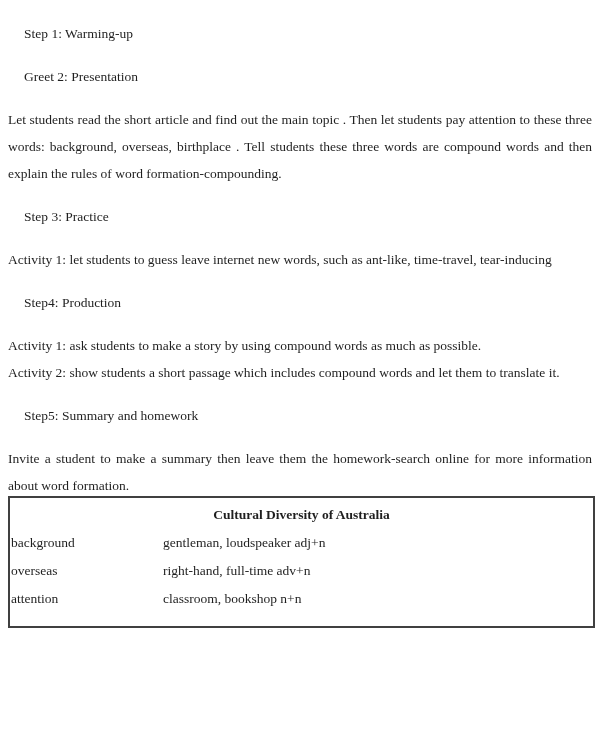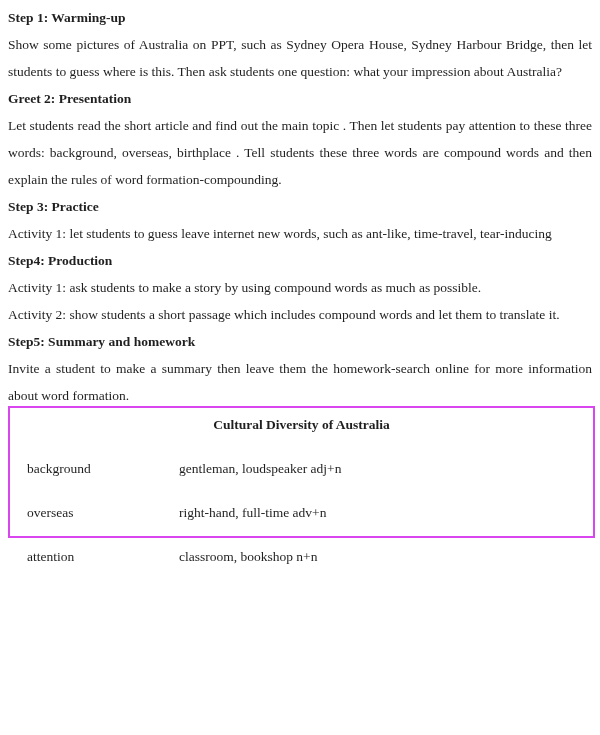--- a/index.html
+++ b/index.html
@@ -15,66 +15,65 @@
     font-family: "Liberation Serif", "DejaVu Serif", serif;
     font-size: 13.5px;
     line-height: 27px;
     color: #1f1f1f;
     overflow: hidden;
   }
   .doc {
     width: 584px;
   }
   .h {
-    margin: 0;
-    font-weight: bold;
+    margin: 16px;
+    font-weight: normal;
     text-align: left;
   }
   .p {
     margin: 0;
     text-align: justify;
     text-justify: inter-word;
   }
   .blackboard-box {
     margin-top: -3px;
     width: 583px;
     height: 128px;
     box-sizing: content-box;
-    border: 2px solid #d946ef;
+    border: 2px solid #404040;
     background: #ffffff;
   }
   .bb-title {
     margin: 0;
     padding-top: 3px;
     text-align: center;
     font-weight: bold;
     line-height: 28px;
   }
   .bb-row {
-    margin: 16px;
+    margin: 0;
     line-height: 28px;
     white-space: nowrap;
   }
   .bb-word {
     display: inline-block;
     width: 152px;
     padding-left: 1px;
     vertical-align: top;
   }
   .bb-examples {
     display: inline-block;
     vertical-align: top;
   }
 </style>
 </head>
 <body>
 
 <div class="doc">
   <p class="h">Step 1: Warming-up</p>
-  <p class="p">Show some pictures of Australia on PPT, such as Sydney Opera House, Sydney Harbour Bridge, then let students to guess where is this. Then ask students one question: what your impression about Australia?</p>
   <p class="h">Greet 2: Presentation</p>
   <p class="p">Let students read the short article and find out the main topic . Then let students pay attention to these three words: background, overseas, birthplace . Tell students these three words are compound words and then explain the rules of word formation-compounding.</p>
   <p class="h">Step 3: Practice</p>
   <p class="p">Activity 1: let students to guess leave internet new words, such as ant-like, time-travel, tear-inducing</p>
   <p class="h">Step4: Production</p>
   <p class="p">Activity 1: ask students to make a story by using compound words as much as possible.</p>
   <p class="p">Activity 2: show students a short passage which includes compound words and let them to translate it.</p>
   <p class="h">Step5: Summary and homework</p>
   <p class="p">Invite a student to make a summary then leave them the homework-search online for more information about word formation.</p>
 

